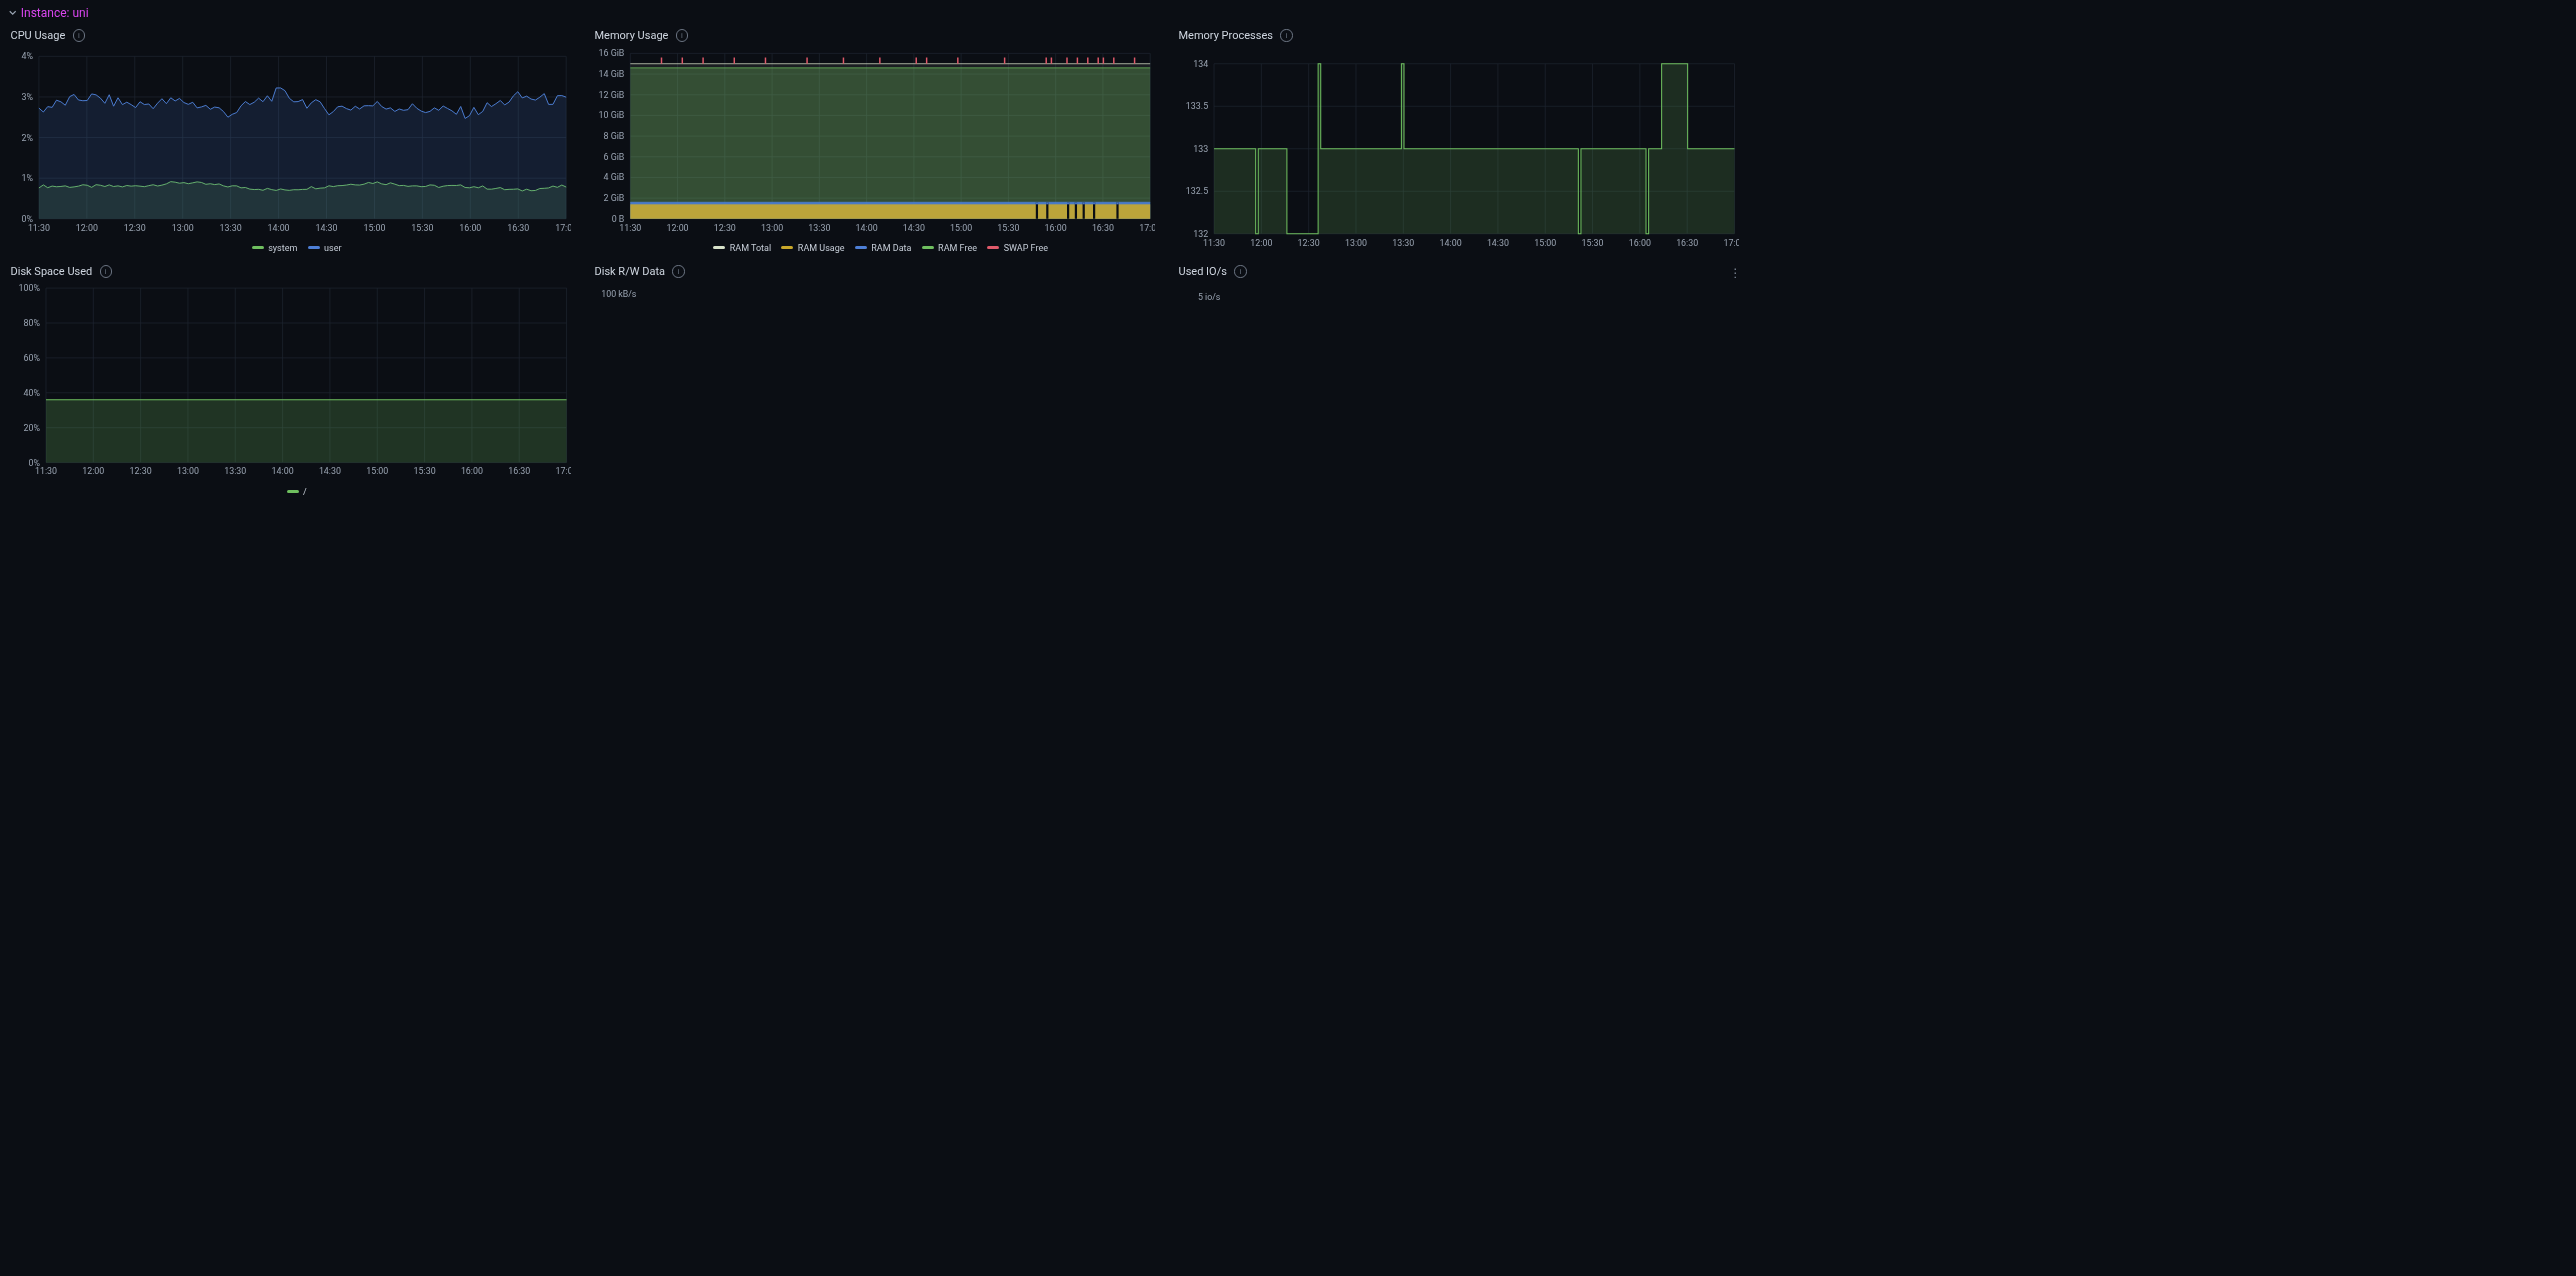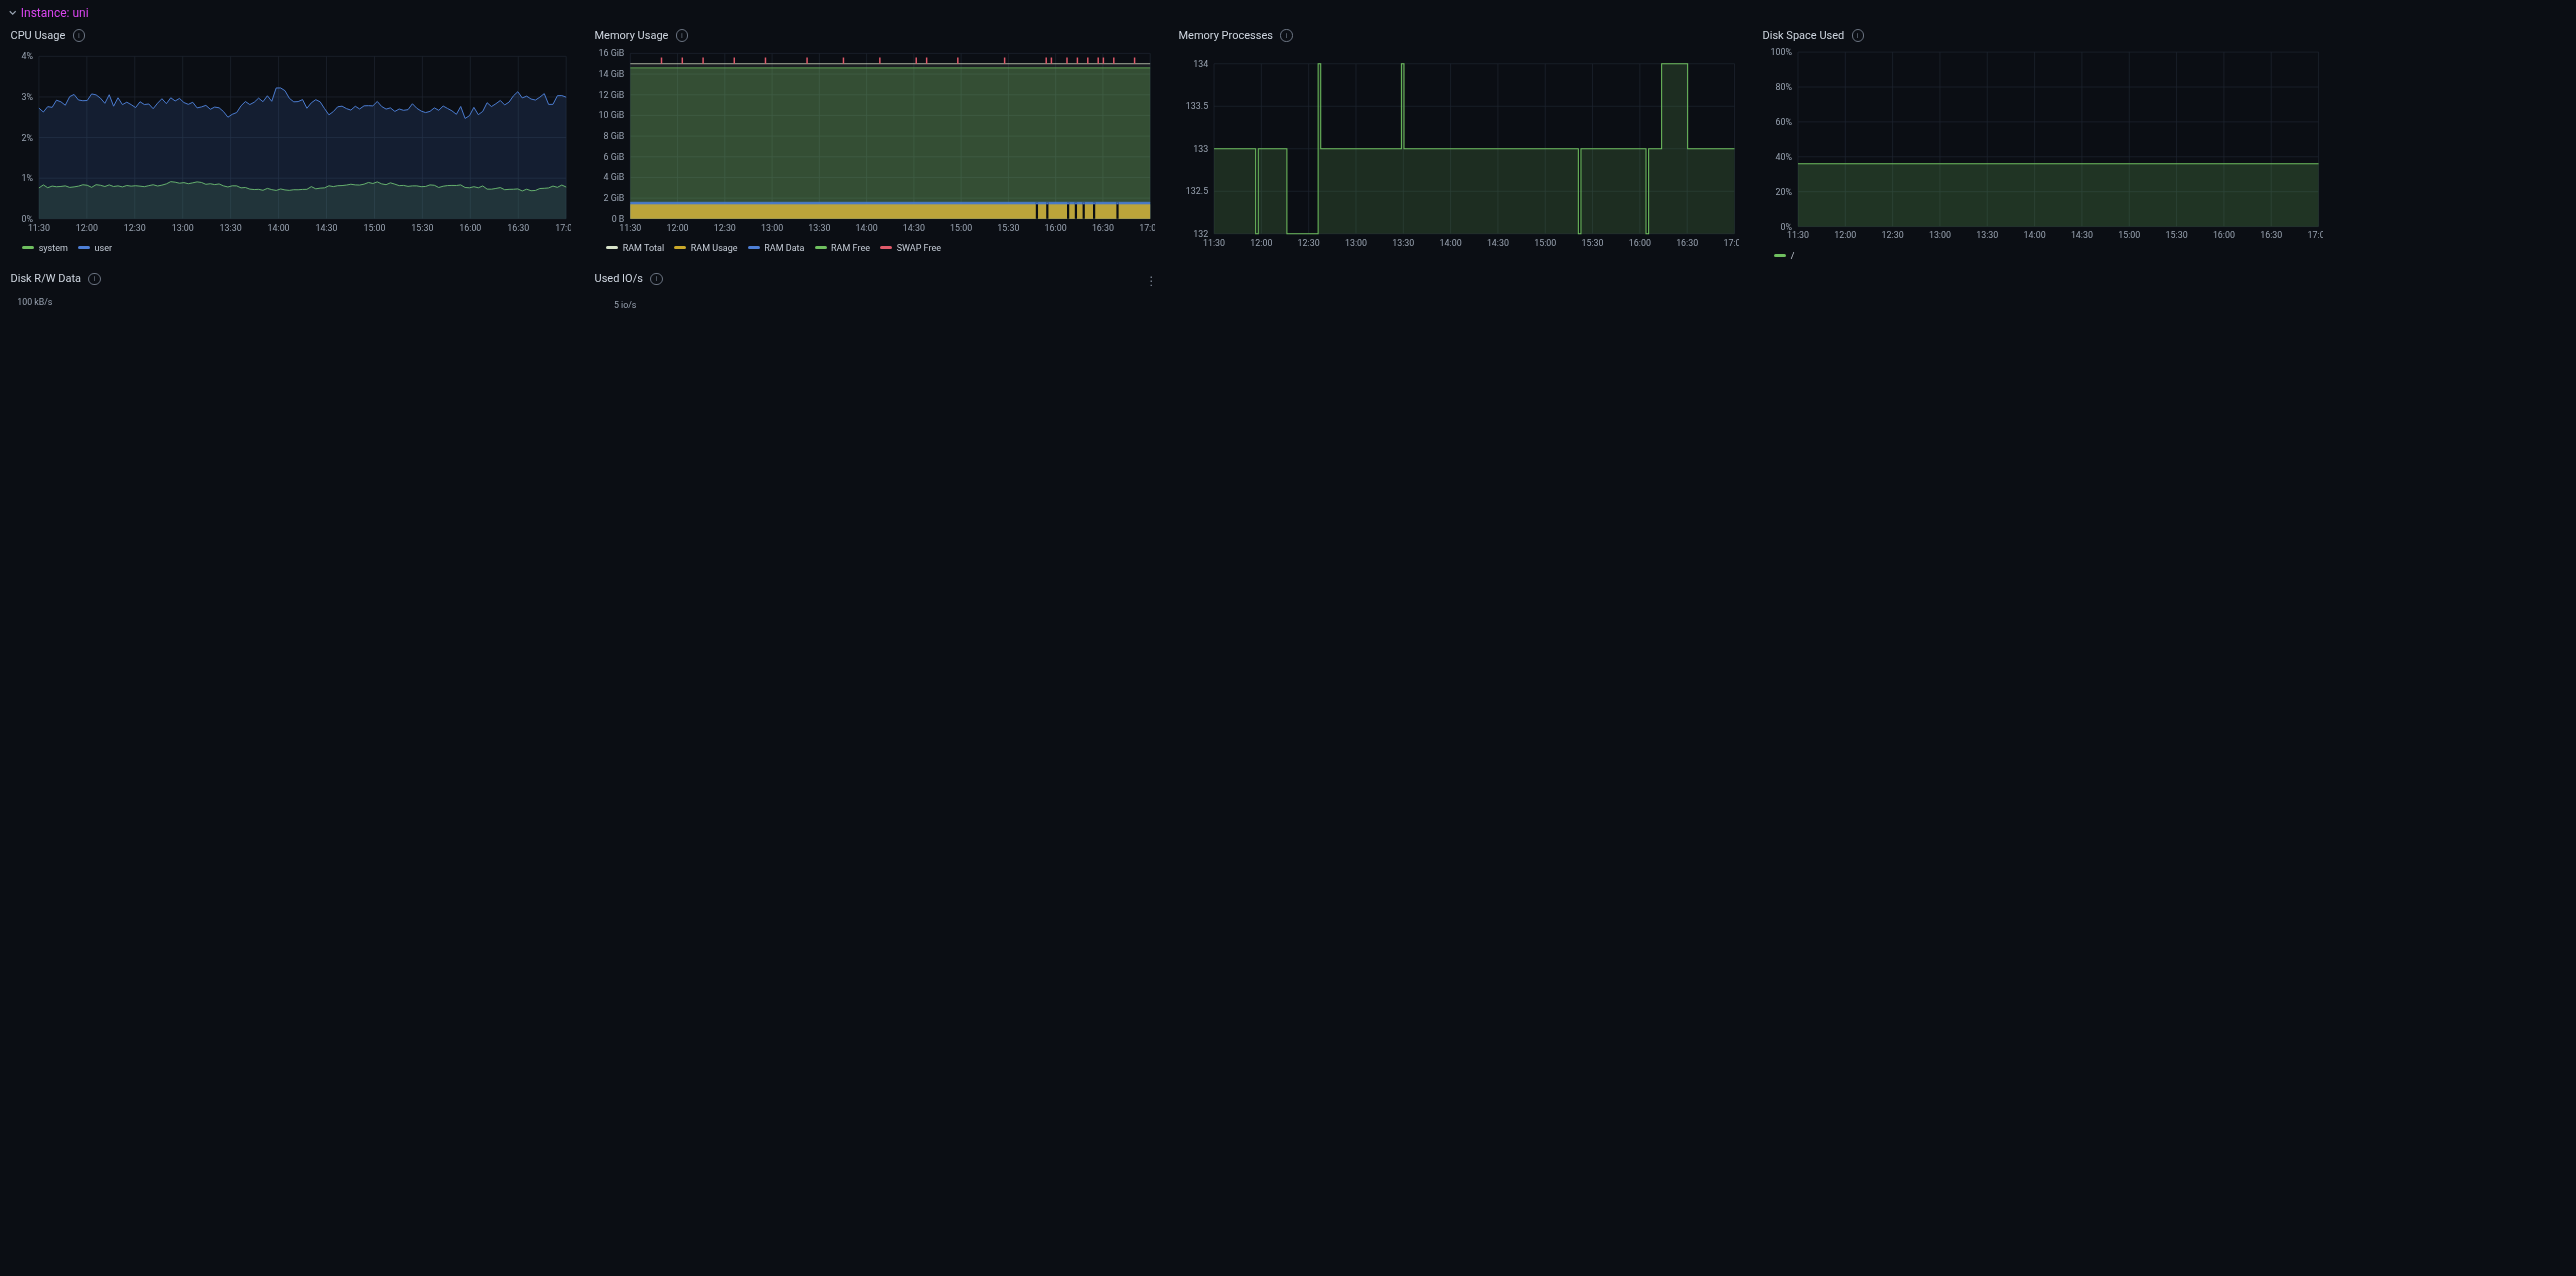--- a/index.html
+++ b/index.html
@@ -1,26 +1,26 @@
 <!DOCTYPE html>
 <html><head>
 <meta charset="utf-8">
 <style>
   html,body{margin:0;padding:0;background:#0b0e14;color:#c5ccd6;font-family:-apple-system,BlinkMacSystemFont,"Segoe UI",Roboto,Helvetica,Arial,sans-serif;font-size:10.3px;}
   .page{width:1153px;padding:3px 9px;}
   .row-header{display:flex;align-items:center;gap:4.4px;font-size:12px;color:#d946ef;padding:3px 0 7.4px 0;}
   .chev{width:7.4px;height:7.4px;display:inline-flex;align-items:center;justify-content:center;color:#9aa4b2;}
-  .grid{display:grid;grid-template-columns:1fr 1fr 1fr 1fr;column-gap:22px;row-gap:10.3px;}
+  .grid{display:grid;grid-template-columns:1fr 1fr 1fr;column-gap:22px;row-gap:10.3px;}
   .panel{display:flex;flex-direction:column;position:relative;}
   .panel-title{display:flex;align-items:center;gap:7.4px;font-size:11px;color:#cfd6e0;padding:1.5px 0 4.4px 1.5px;}
   .info-icon{width:10.3px;height:10.3px;border:1px solid #6b7482;border-radius:50%;display:inline-flex;align-items:center;justify-content:center;font-size:7.4px;color:#6b7482;line-height:1;}
   .chart-wrap{position:relative;}
   svg.chart{display:block;}
   .grid-line{stroke:#1e2430;stroke-width:1;}
-  .legend{display:flex;flex-wrap:wrap;gap:10.3px;padding:4.4px 0 0 13.3px;font-size:9px;color:#c5ccd6;}
+  .legend{display:flex;flex-wrap:wrap;gap:10.3px;padding:4.4px 0 0 13.3px;font-size:9px;color:#c5ccd6;justify-content:center;}
   .legend .item{display:flex;align-items:center;gap:4.4px;}
   .swatch{width:12px;height:3px;border-radius:1.5px;}
   .kebab{position:absolute;right:-3px;top:3px;width:13.3px;height:13.3px;display:flex;align-items:center;justify-content:center;color:#808a98;cursor:pointer;}
   .kebab span{font-size:12px;line-height:0;}
 </style>
 </head>
 <body>
 <div class="page">
 
 <div class="row-header">

